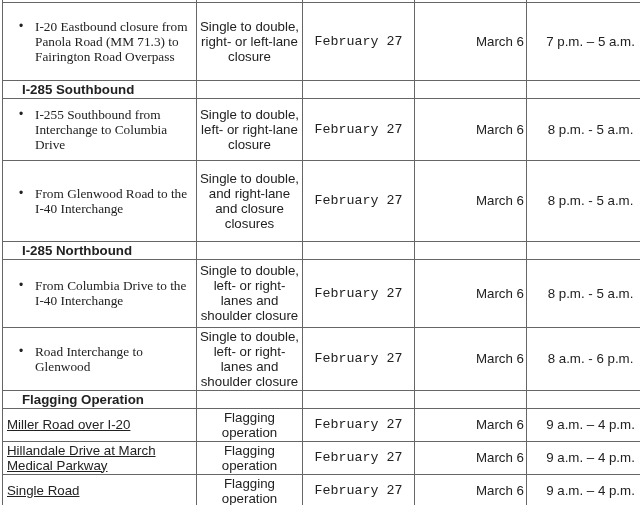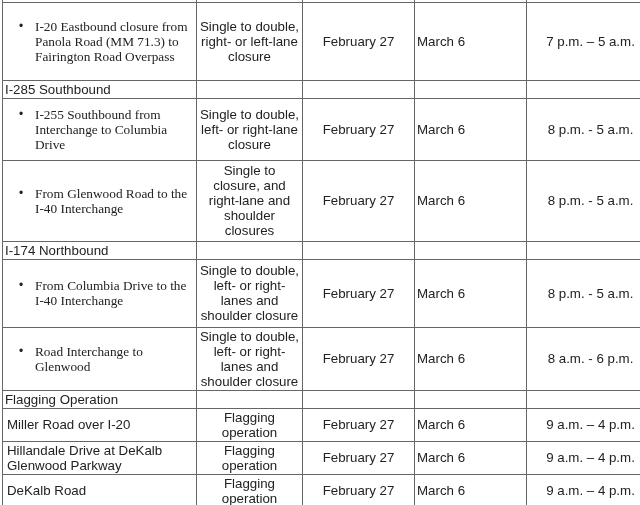--- a/index.html
+++ b/index.html
@@ -30,38 +30,38 @@
   }
   table.closure-table td {
     border: 1px solid #666666;
     vertical-align: middle;
     padding: 1px 2px;
     overflow: hidden;
   }
   tr.cut-row td { border-top: none; }
   td.col-loc   { width: 189px; text-align: left; }
   td.col-type  { width: 101px; text-align: center; }
-  td.col-start { width: 107px; text-align: center; }
-  td.col-end   { width: 107px; text-align: left; }
+  td.col-start { width: 107px; text-align: center; font-family: Liberation Mono, monospace; }
+  td.col-end   { width: 107px; text-align: right; }
   td.col-hours { width: 123px; text-align: center; }
   .bullet-wrap {
     display: flex;
     align-items: flex-start;
     padding-left: 14px;
   }
   .bullet-glyph {
     width: 16px;
     flex: 0 0 16px;
     font-size: 12px;
   }
   .bullet-text { flex: 1 1 auto; font-family: Liberation Serif, serif; }
-  .plain-loc { padding-left: 2px; }
+  .plain-loc { padding-left: 2px; text-decoration: underline; }
   tr.section-row td.col-loc {
-    font-weight: normal;
-    padding-left: 2px;
+    font-weight: bold;
+    padding-left: 19px;
   }
 </style>
 </head>
 <body>
 
 <div class="page">
   <table class="closure-table">
     <tbody>
       <tr class="cut-row" style="height:7px;">
         <td class="col-loc"></td>
@@ -101,27 +101,27 @@
           <td class="col-end">March 6</td>
           <td class="col-hours">8 p.m. - 5 a.m.</td>
         </tr>
         <tr class="item-row" style="height: 81px;">
           <td class="col-loc">
             <div class="bullet-wrap">
               <span class="bullet-glyph">•</span>
               <span class="bullet-text">From Glenwood Road to the I-40 Interchange</span>
             </div>
           </td>
-          <td class="col-type">Single to closure, and right-lane and shoulder closures</td>
+          <td class="col-type">Single to double, and right-lane and closure closures</td>
           <td class="col-start">February 27</td>
           <td class="col-end">March 6</td>
           <td class="col-hours">8 p.m. - 5 a.m.</td>
         </tr>
         <tr class="section-row" style="height: 18px;">
-          <td class="col-loc">I-174 Northbound</td>
+          <td class="col-loc">I-285 Northbound</td>
           <td class="col-type"></td>
           <td class="col-start"></td>
           <td class="col-end"></td>
           <td class="col-hours"></td>
         </tr>
         <tr class="item-row" style="height: 68px;">
           <td class="col-loc">
             <div class="bullet-wrap">
               <span class="bullet-glyph">•</span>
               <span class="bullet-text">From Columbia Drive to the I-40 Interchange</span>
@@ -155,30 +155,30 @@
           <td class="col-loc">
             <div class="plain-loc">Miller Road over I-20</div>
           </td>
           <td class="col-type">Flagging operation</td>
           <td class="col-start">February 27</td>
           <td class="col-end">March 6</td>
           <td class="col-hours">9 a.m. – 4 p.m.</td>
         </tr>
         <tr class="item-row" style="height: 30px;">
           <td class="col-loc">
-            <div class="plain-loc">Hillandale Drive at DeKalb Glenwood Parkway</div>
+            <div class="plain-loc">Hillandale Drive at March Medical Parkway</div>
           </td>
           <td class="col-type">Flagging operation</td>
           <td class="col-start">February 27</td>
           <td class="col-end">March 6</td>
           <td class="col-hours">9 a.m. – 4 p.m.</td>
         </tr>
         <tr class="item-row" style="height: 33px;">
           <td class="col-loc">
-            <div class="plain-loc">DeKalb Road</div>
+            <div class="plain-loc">Single Road</div>
           </td>
           <td class="col-type">Flagging operation</td>
           <td class="col-start">February 27</td>
           <td class="col-end">March 6</td>
           <td class="col-hours">9 a.m. – 4 p.m.</td>
         </tr>
       </tbody>
   </table>
 </div>
 

